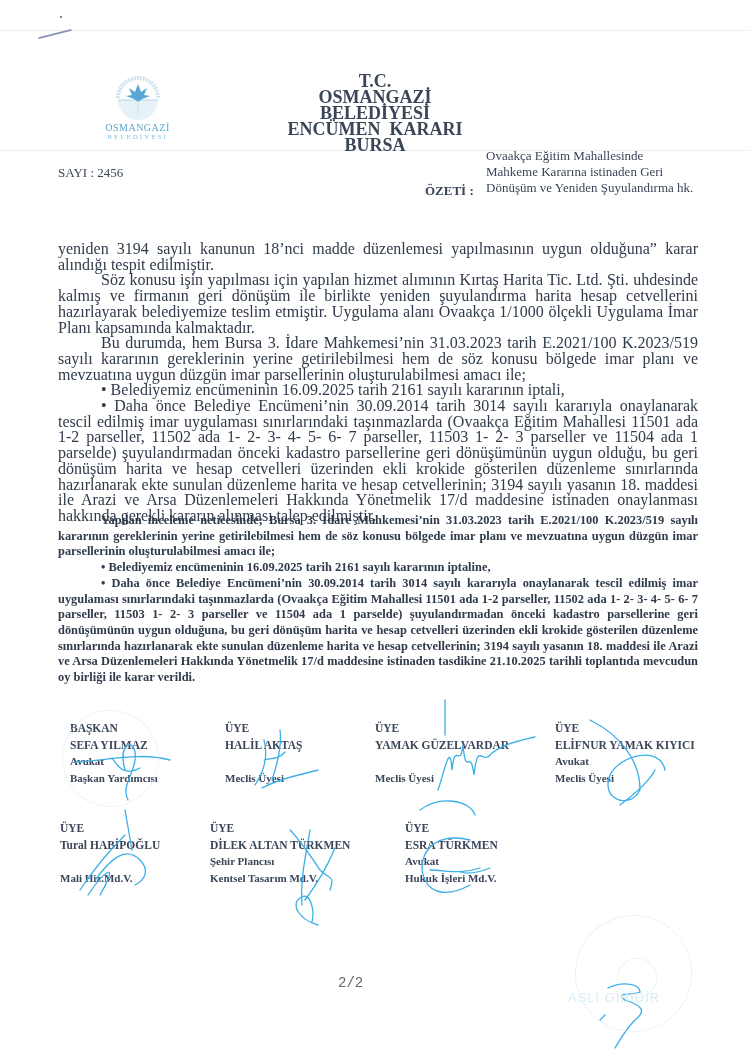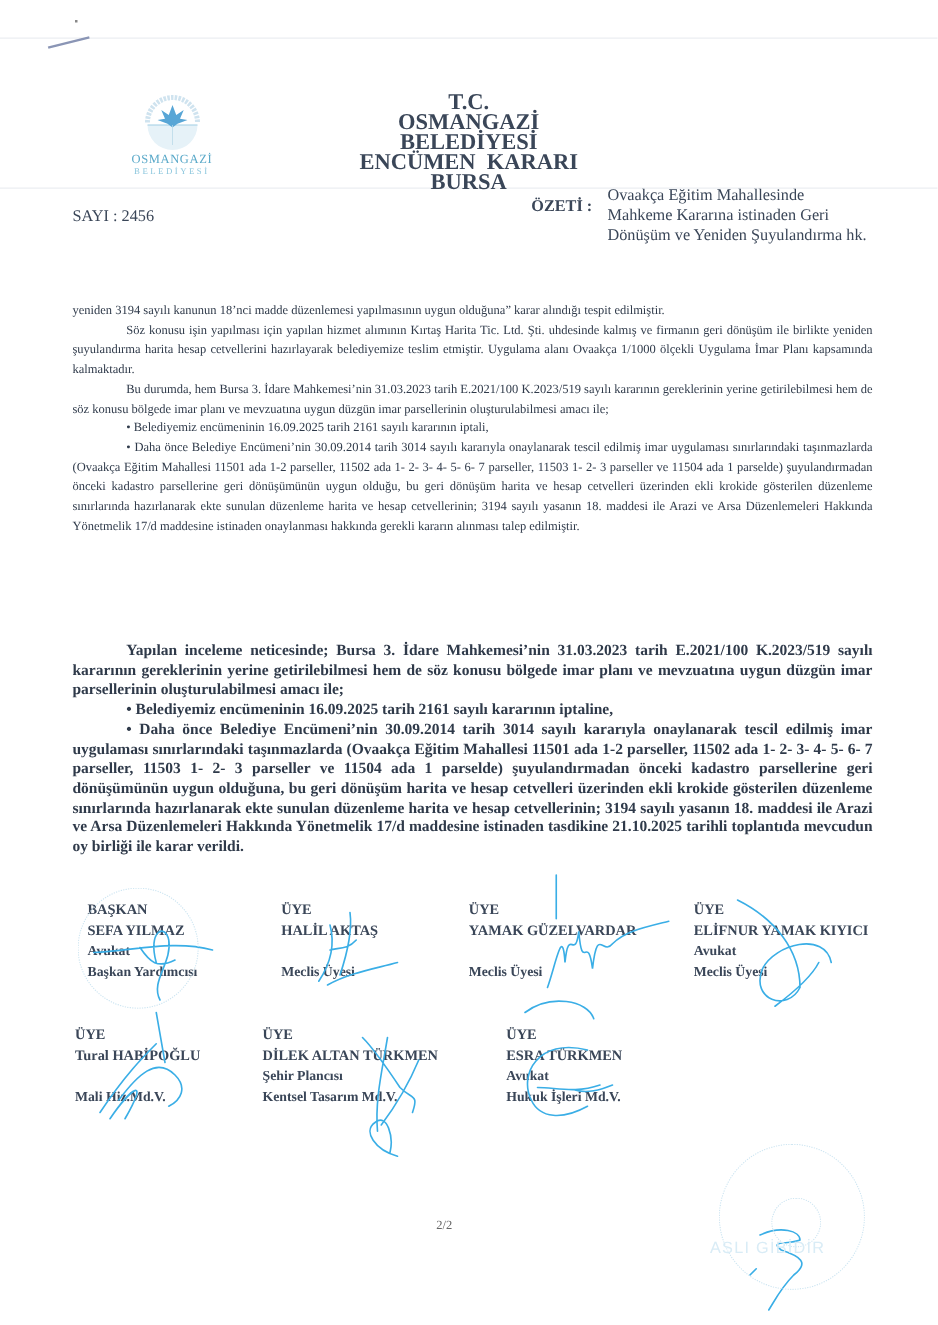--- a/index.html
+++ b/index.html
@@ -11,33 +11,33 @@
 
   .logo { position:absolute; left:100px; top:72px; width:75px; height:80px; text-align:center; }
   .logo svg { display:block; margin:0 auto; }
   .logo-name { font-size:10px; color:#5aa9c9; letter-spacing:0.5px; line-height:10px; margin-top:1px; }
   .logo-sub { font-size:7px; color:#8bc6dd; letter-spacing:2px; line-height:8px; }
 
   .header { position:absolute; left:280px; top:73px; width:190px; text-align:center;
             font-weight:bold; font-size:18px; line-height:16px; color:#3a4658; }
 
   .sayi { position:absolute; left:58px; top:165px; font-weight:normal; font-size:13px; color:#3a4658; }
-  .ozet-label { position:absolute; left:425px; top:157px; font-weight:bold; font-size:13px; color:#3a4658; }
+  .ozet-label { position:absolute; left:425px; top:183px; font-weight:bold; font-size:13px; color:#3a4658; }
   .ozet-text { position:absolute; left:486px; top:148px; width:210px; font-weight:normal; font-size:13px; line-height:16px; color:#3a4658; }
 
-  .body-text { position:absolute; left:58px; width:640px; font-size:10px; line-height:15.7px; text-align:justify; color:#2f3a4a; }
+  .body-text { position:absolute; left:58px; width:640px; font-size:16px; line-height:15.7px; text-align:justify; color:#2f3a4a; }
   .body-text p { margin:0; }
   .ind { text-indent:43px; }
   .bold-block { font-weight:bold; font-size:12.4px; line-height:15.7px; color:#2f3a4a; }
 
   .sig { position:absolute; font-weight:bold; font-size:11.5px; line-height:16.5px; color:#3a4658; }
   .sig .sub { font-size:11px; }
   .signature-svg { position:absolute; pointer-events:none; }
 
-  .page-number { position:absolute; left:349px; top:975px; font-family:Liberation Serif, serif; font-size:10px; color:#666; }
+  .page-number { position:absolute; left:338px; top:975px; font-family:Liberation Mono, monospace; font-size:14px; color:#666; }
 
   .stamp-ring { position:absolute; border-radius:50%; border:1px dotted #cfe6f2; }
   .stamp-text { position:absolute; left:568px; top:990px; font-family:"Liberation Sans", sans-serif; font-size:13px; color:#d9ecf6; letter-spacing:1px; }
 </style>
 </head>
 <body>
 
 <div class="scan-line" style="top:30px;"></div>
 <div class="scan-line" style="top:150px;"></div>
 <div class="pen-dot"></div>

